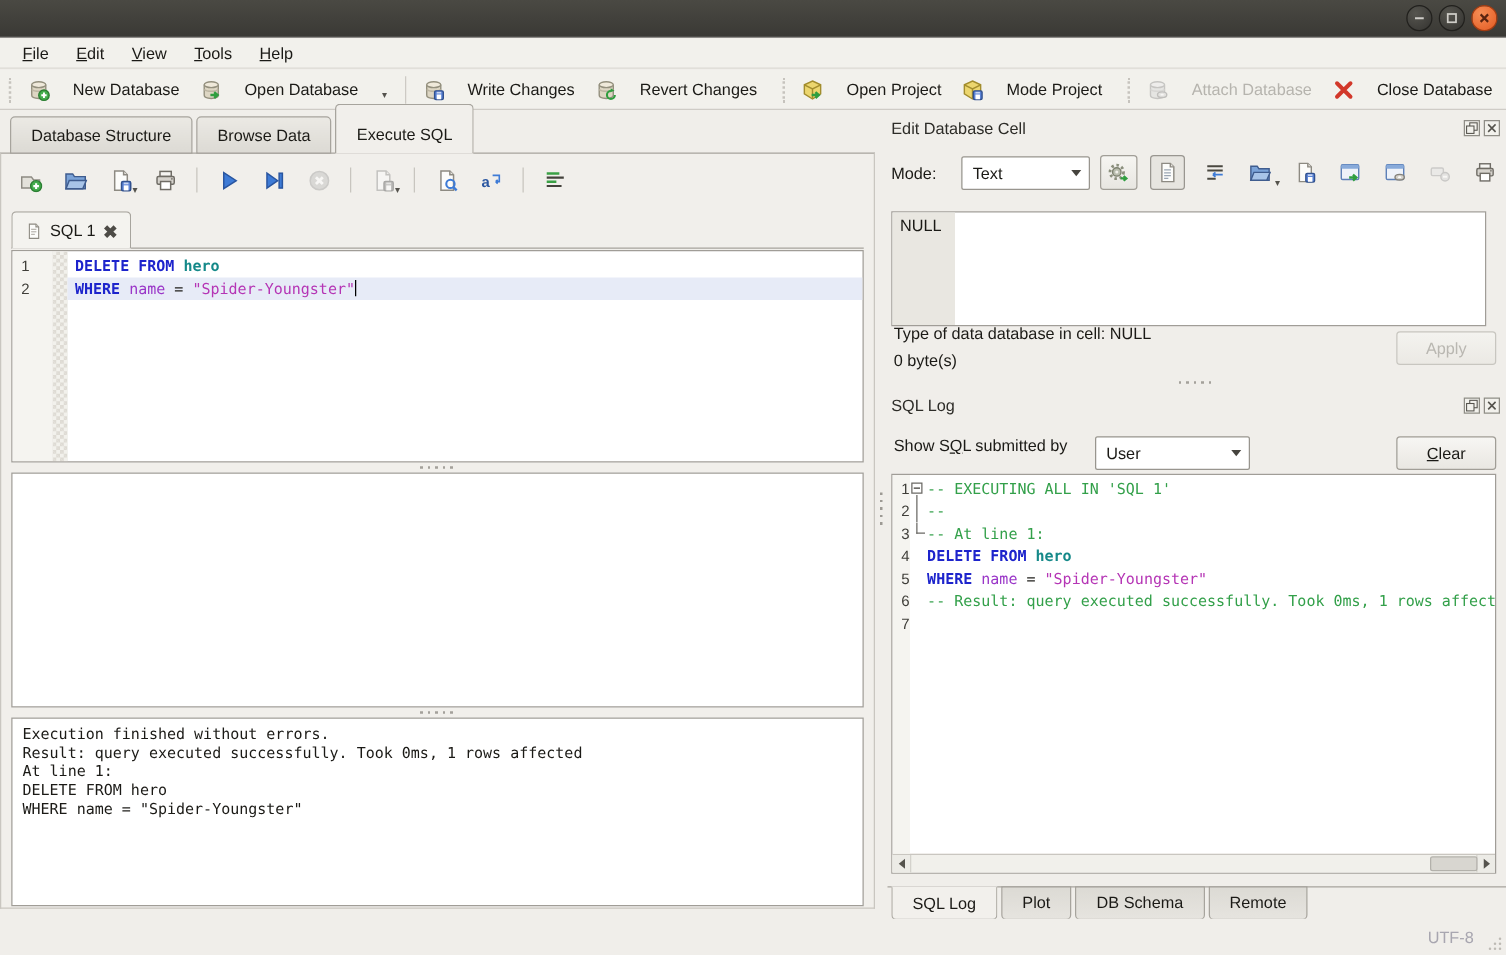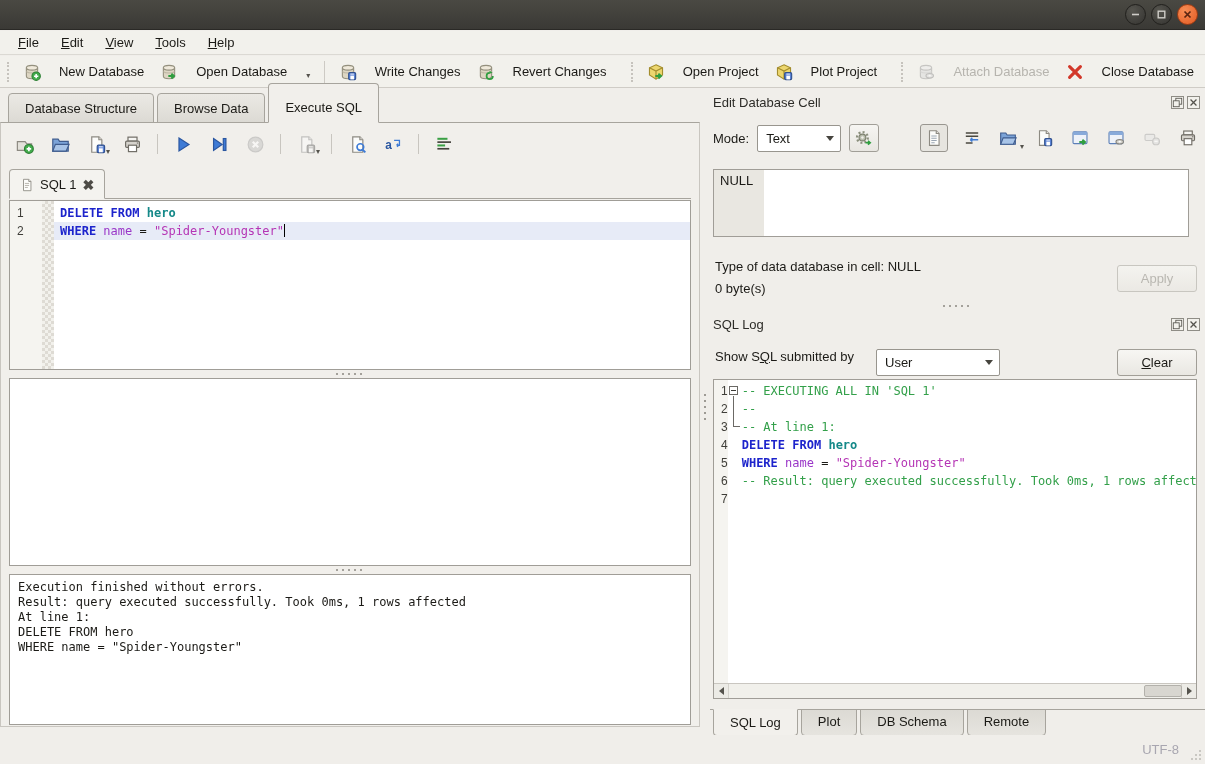--- a/index.html
+++ b/index.html
@@ -88,21 +88,21 @@
   .combo .val{padding:0 8px;flex:1;white-space:nowrap}
   .combo .carr{width:20px;display:flex;align-items:center;justify-content:center}
   .tri{width:0;height:0;border-left:4px solid transparent;border-right:4px solid transparent;border-top:5px solid #46443e}
   .sqbtn{width:30px;height:28px;border:1px solid #a19e97;border-radius:3px;background:linear-gradient(#f6f5f2,#e8e6e1);display:flex;align-items:center;justify-content:center;margin-left:8px}
   .cell-icons{display:flex;align-items:center;gap:12px;margin-left:auto}
   .cbtn{width:24px;height:24px;display:flex;align-items:center;justify-content:center;position:relative}
   .cbtn.selected{border:1px solid #999690;border-radius:3px;background:#e7e5e0;width:28px;height:28px}
   .cbtn.disabled .icn{filter:grayscale(1) opacity(.5)}
   .cbtn .dd{position:absolute;right:-4px;bottom:-2px}
 
-  .cell-box{position:absolute;top:80px;left:3px;width:476px;height:68px;border:1px solid #a09d97;background:#fff}
+  .cell-box{position:absolute;top:80px;left:3px;width:476px;height:92px;border:1px solid #a09d97;background:#fff}
   .cell-strip{position:absolute;left:0;top:0;bottom:0;width:50px;background:#e9e7e1}
   .cell-null{position:absolute;left:6px;top:3px}
 
   .type-info{position:absolute;top:170px;left:5px}
   .size-info{position:absolute;top:192px;left:5px}
   .btn{height:27px;border:1px solid #a19e97;border-radius:3px;background:linear-gradient(#f7f6f3,#e9e7e2);display:flex;align-items:center;justify-content:center;padding:0 10px}
   .btn.disabled{border-color:#c8c6c0;background:linear-gradient(#f4f3ef,#ebe9e4);color:#b9b7b1}
   .apply-btn{position:absolute;top:176px;right:8px;width:80px}
 
   .rsplit{position:absolute;left:3px;right:5px;height:7px}
@@ -264,21 +264,21 @@
           <use href="#s-cube"></use>
           <use href="#b-arrow"></use>
         </svg>
         <span>Open Project</span>
       </div>
       <div class="tbtn">
         <svg class="icn" width="18" height="18" viewBox="0 0 16 16">
           <use href="#s-cube"></use>
           <use href="#b-disk"></use>
         </svg>
-        <span>Plot Project</span>
+        <span>Mode Project</span>
       </div>
       <div class="spacer"></div>
       <div class="grip"></div>
       <div class="tbtn disabled">
         <svg class="icn" width="18" height="18" viewBox="0 0 16 16">
           <use href="#s-db"></use>
           <use href="#b-link"></use>
         </svg>
         <span>Attach Database</span>
       </div>
@@ -427,21 +427,21 @@
           </div>
         <div class="dockbtn">
             <svg width="11" height="11" viewBox="0 0 13 13">
               <path d="M3 3l7 7m0-7l-7 7" stroke="#55534d" stroke-width="1.5"></path>
             </svg>
           </div>
       </div>
 
       <div class="mode-row">
         <span>Mode:</span>
-        <div class="combo" style="width:84px;margin-left:8px">
+        <div class="combo" style="width:103px;margin-left:20px">
           <span class="val">Text</span>
           <span class="carr">
               <span class="tri"></span>
             </span>
         </div>
         <div class="sqbtn">
           <svg class="icn" width="18" height="18" viewBox="0 0 16 16">
               <circle cx="6.6" cy="7.6" r="3" fill="#b9bdae" stroke="#7d816f"></circle>
               <circle cx="6.6" cy="7.6" r="4.8" fill="none" stroke="#8b8f7d" stroke-width="2" stroke-dasharray="1.8 1.9"></circle>
               <circle cx="6.6" cy="7.6" r="1.1" fill="#f1f0ea"></circle>

